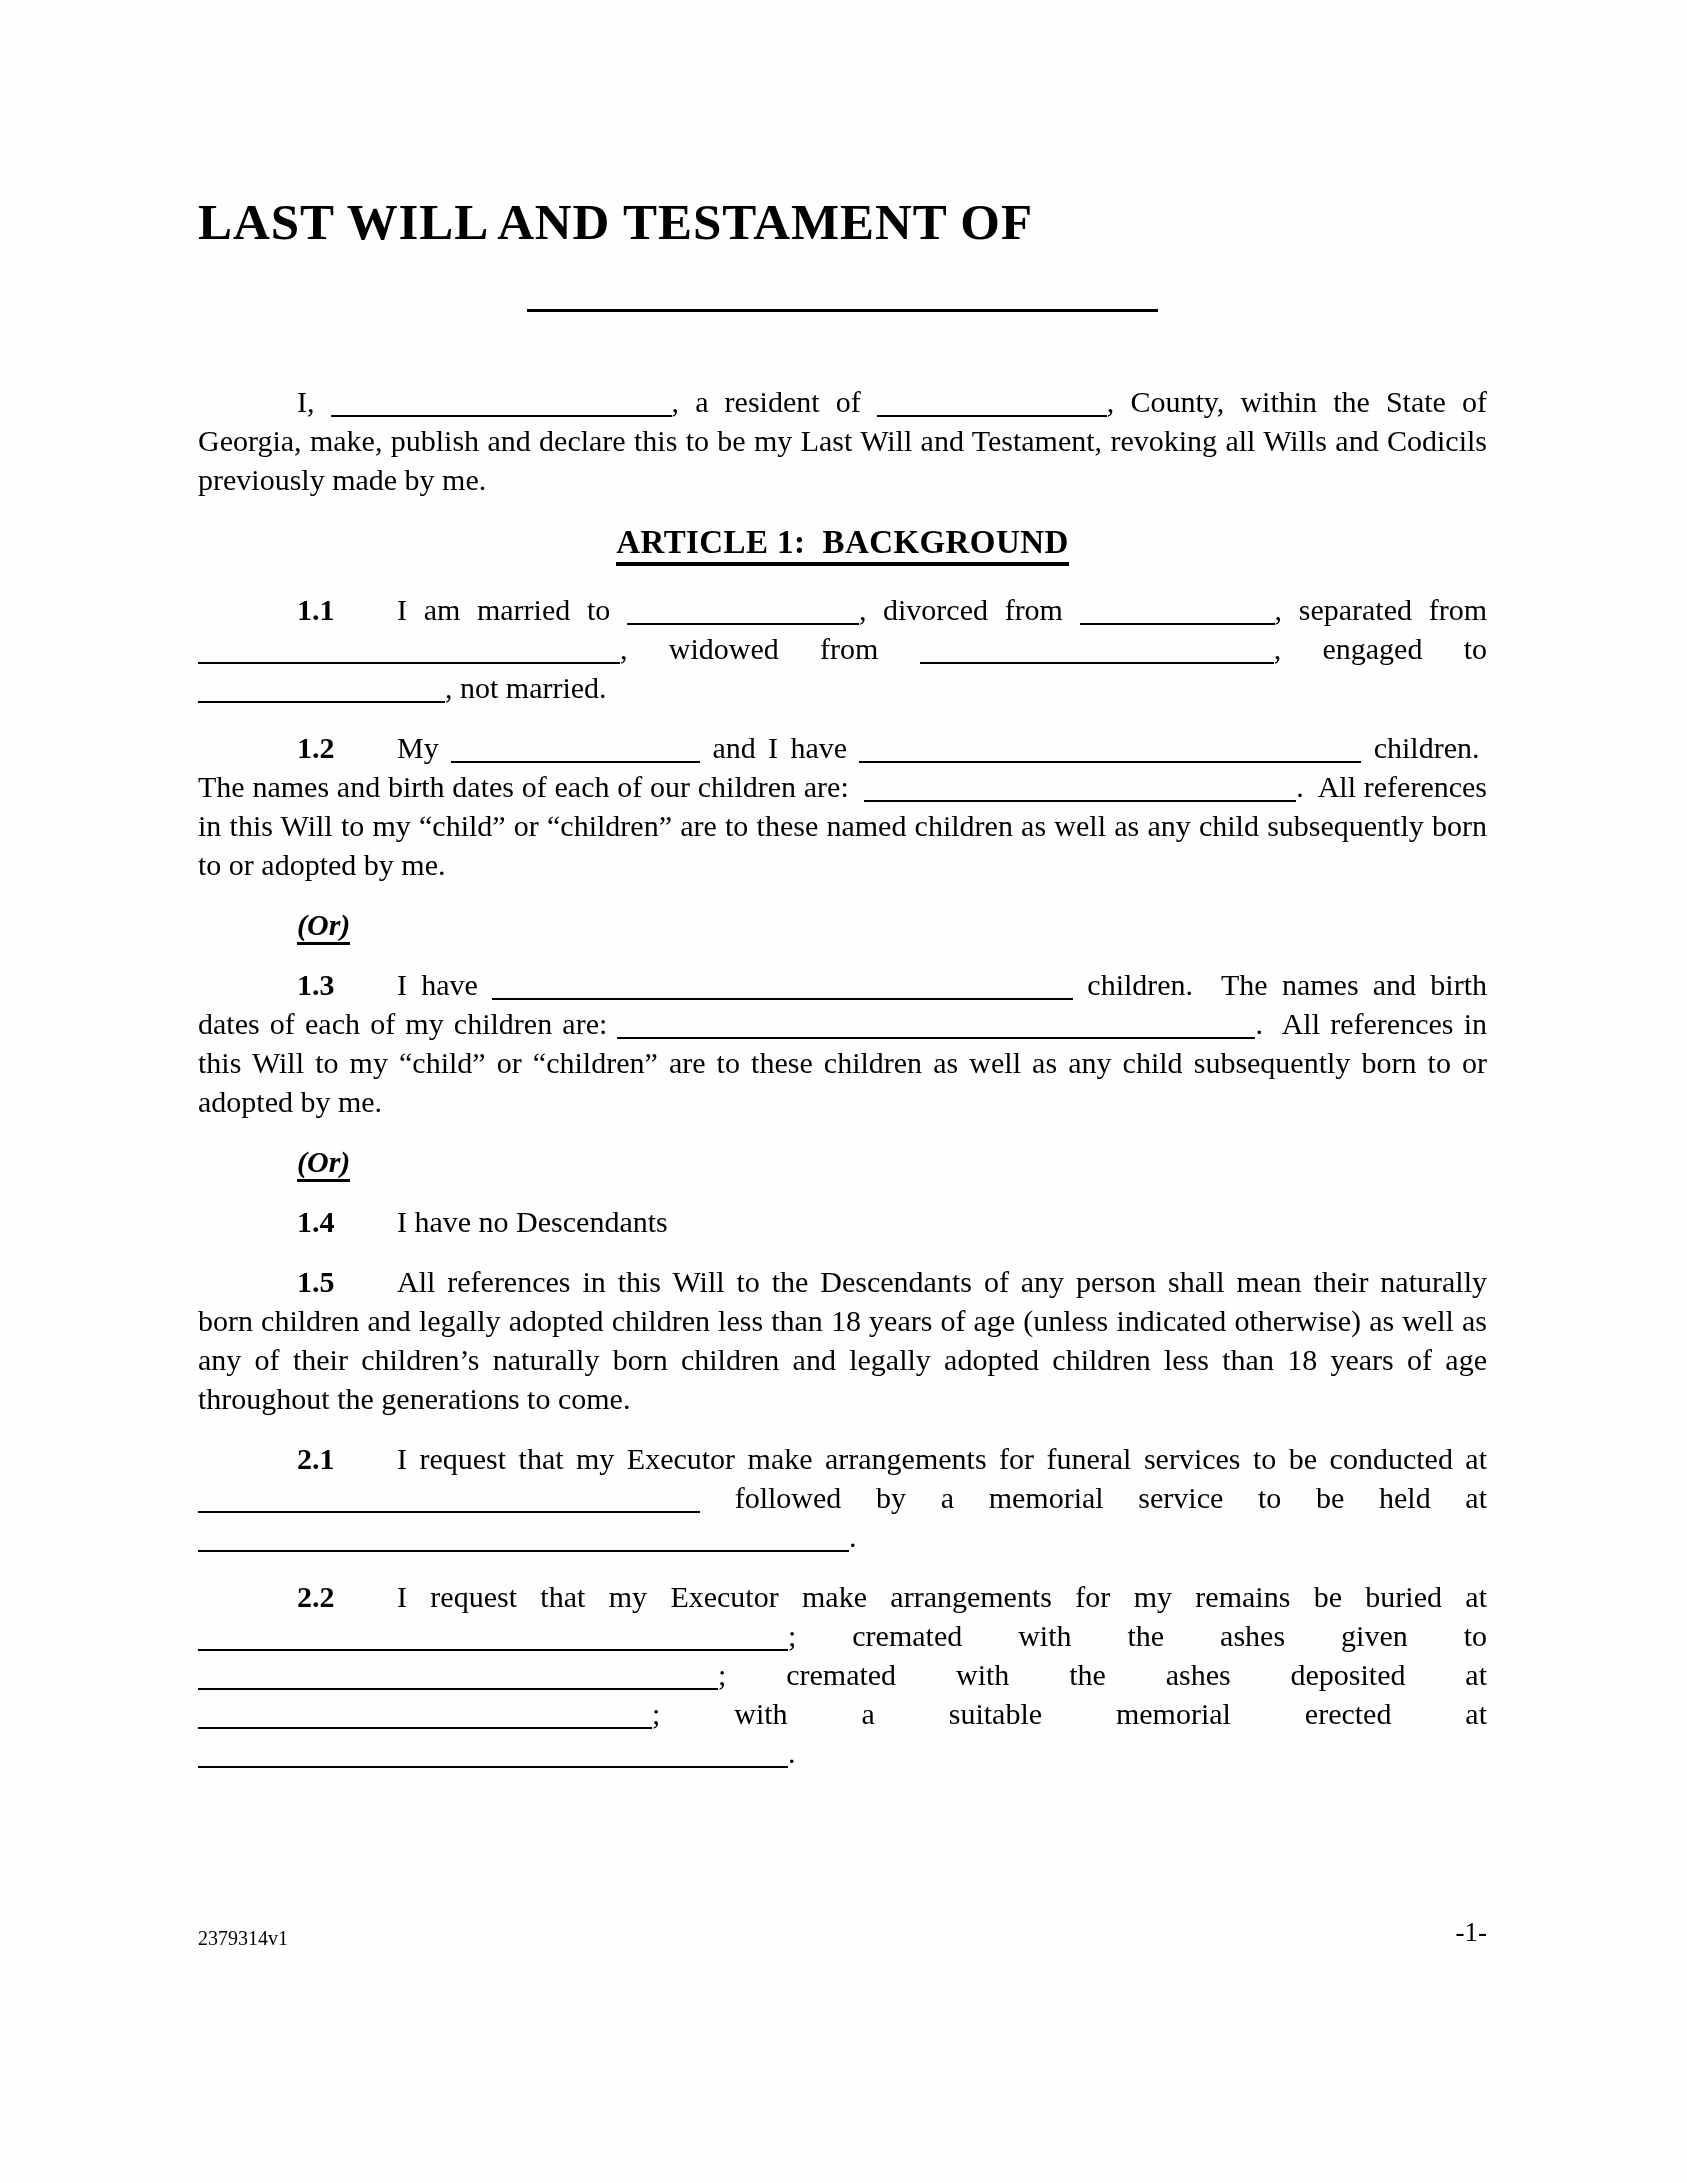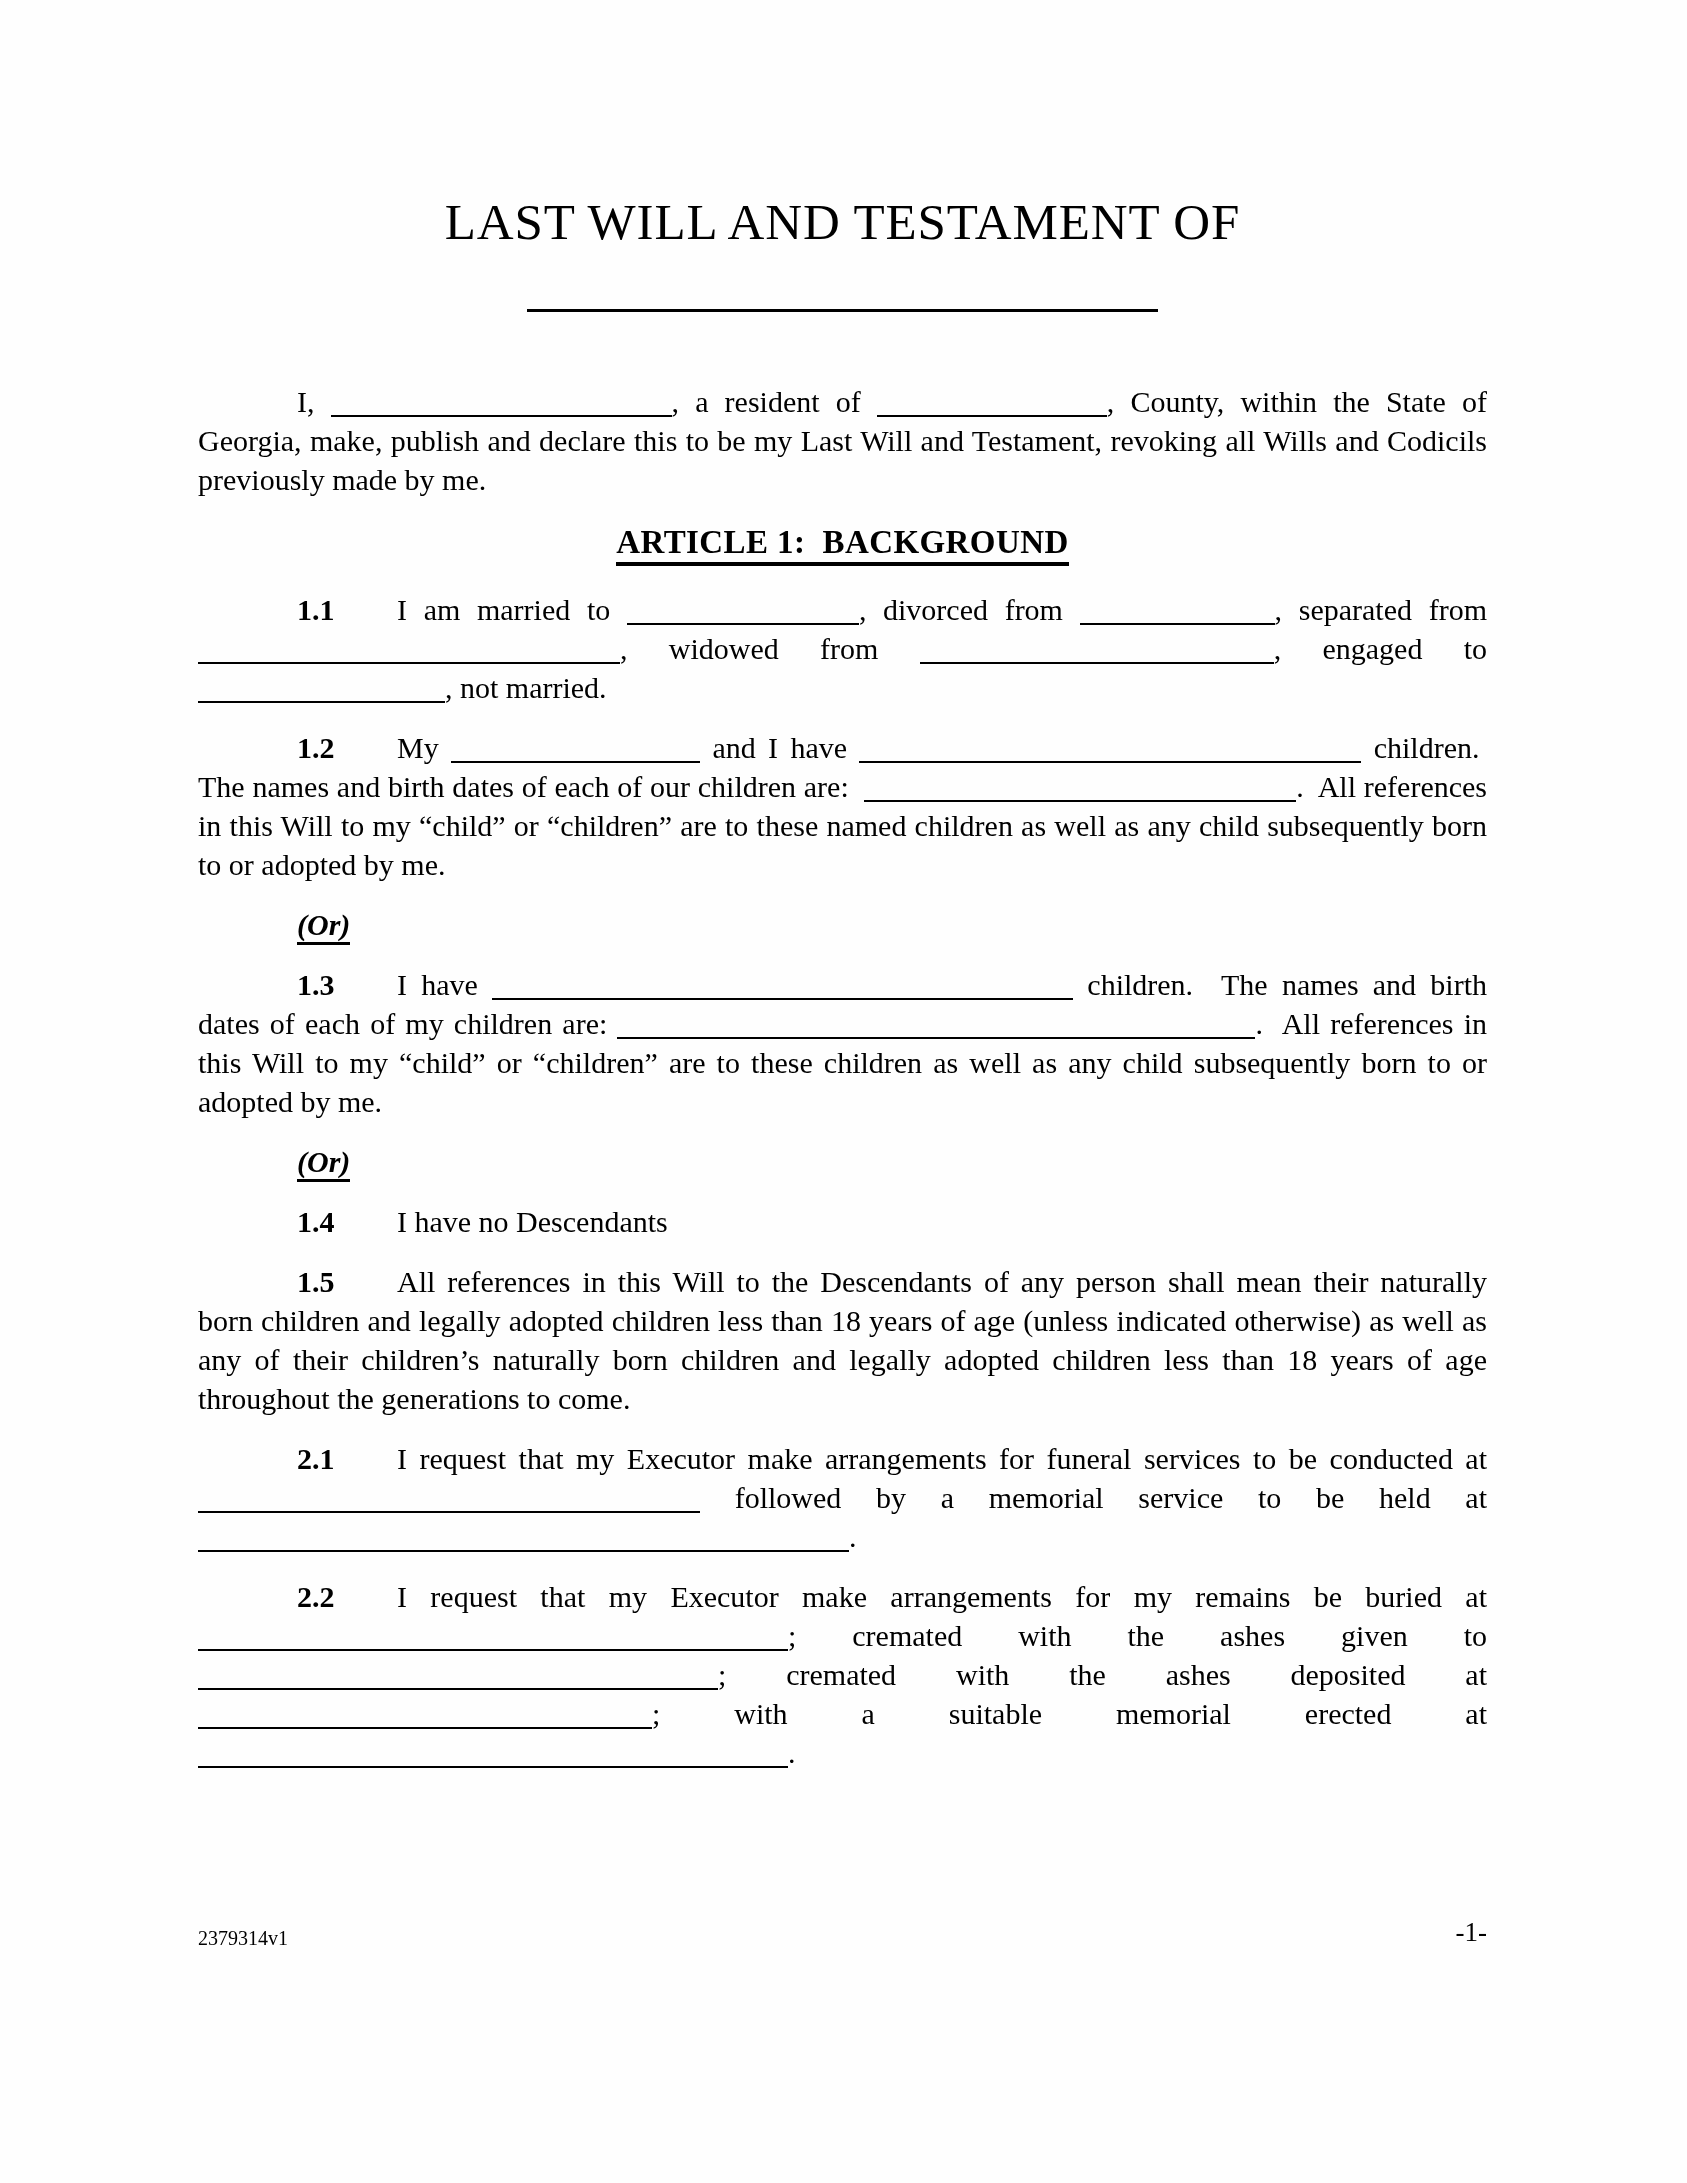--- a/index.html
+++ b/index.html
@@ -17,24 +17,23 @@
     box-sizing: border-box;
   }
   .content {
     position: absolute;
     left: 198px;
     width: 1289px;
     top: 0;
   }
   .doc-title {
     margin: 192px 0 0 0;
-    text-align: center;
     font-size: 51px;
     line-height: 61px;
-    font-weight: normal;
+    font-weight: bold;
     letter-spacing: 0.9px;
   }
   .name-line {
     width: 631px;
     height: 0;
     border-bottom: 3.5px solid #000;
     margin: 56px auto 0 auto;
   }
   .body-blocks { margin-top: 70px; }
   p.para {

